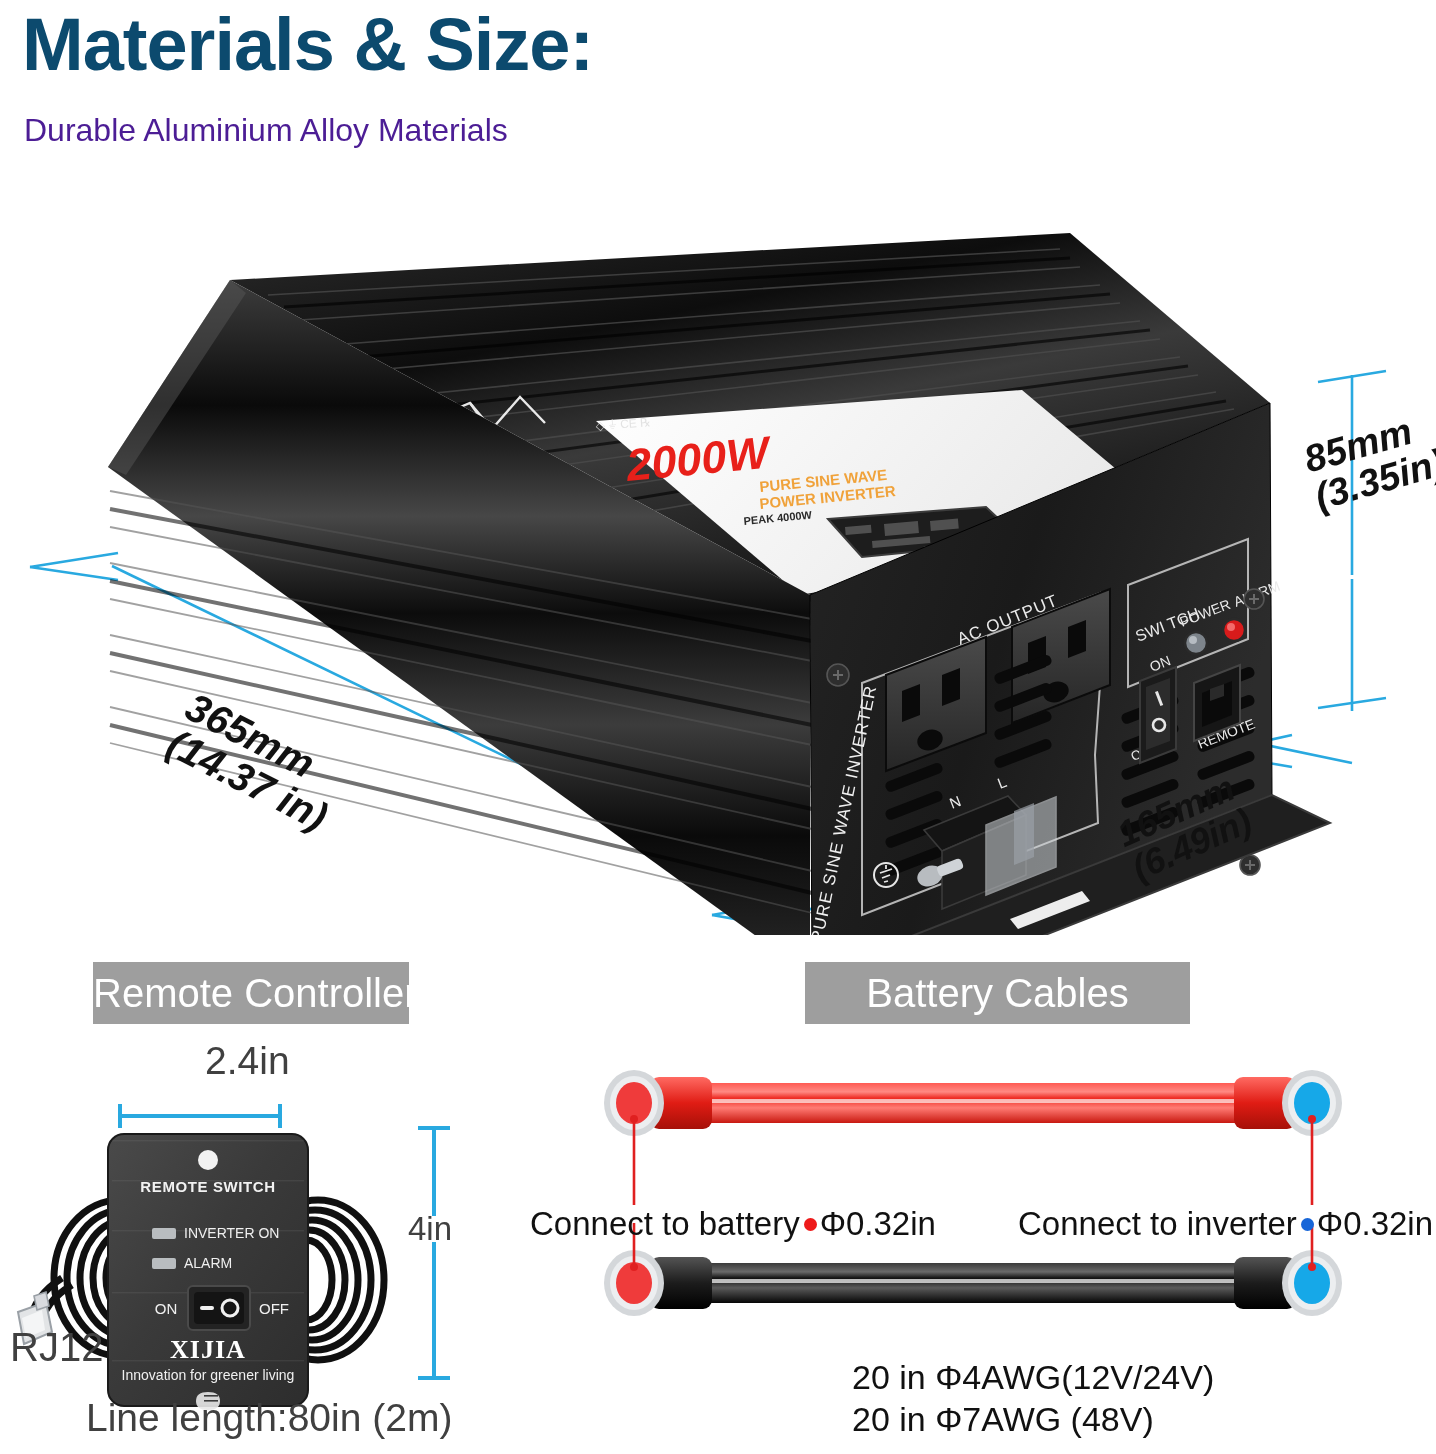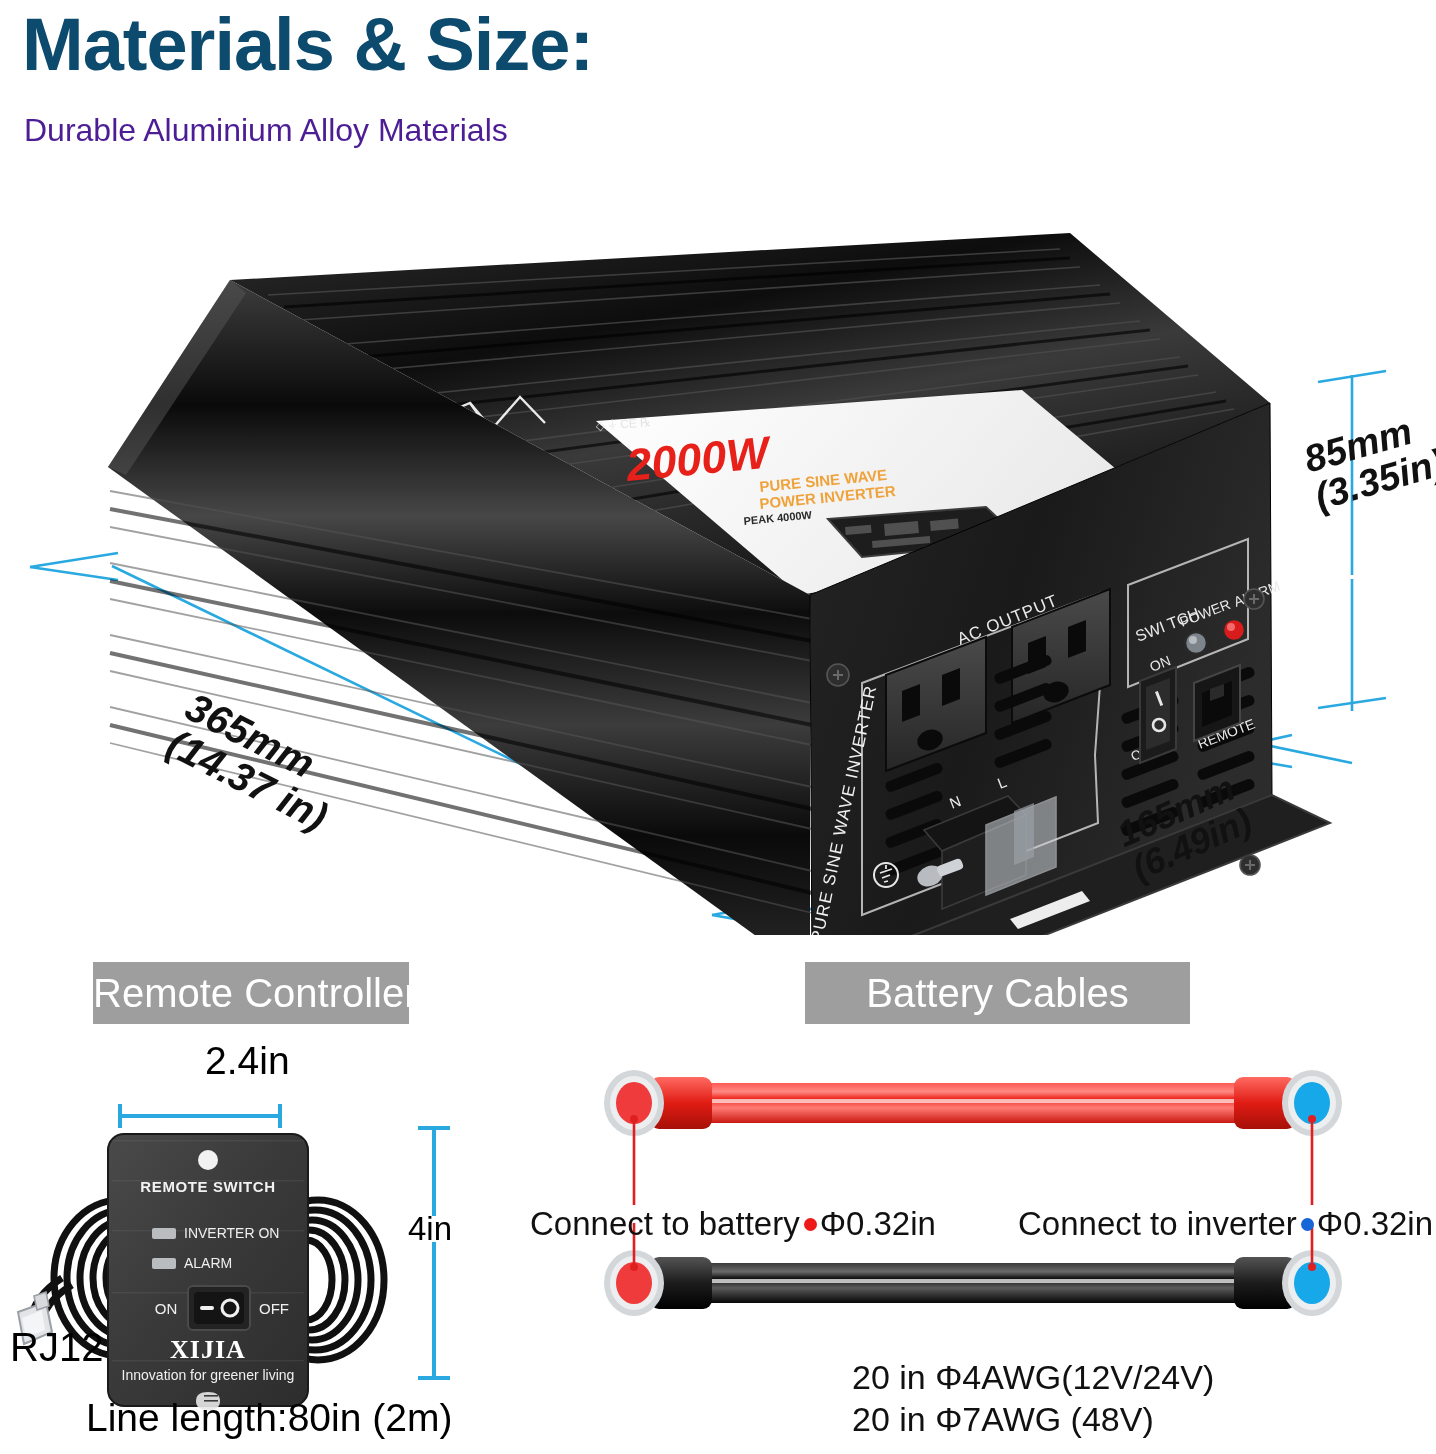--- a/index.html
+++ b/index.html
@@ -43,21 +43,21 @@
     font-size: 40px; line-height: 62px; height: 62px;
     text-align: center; white-space: nowrap;
   }
   #bar-remote { left: 51px; top: 962px; width: 316px; margin-left: 42px; }
   #bar-cables { left: 805px; top: 962px; width: 385px; }
 
   
   #remote-stage { position: absolute; left: 0px; top: 1030px; width: 560px; height: 424px; }
   #remote-svg { position: absolute; left: 0; top: 0; }
   .plain {
-    position: absolute; color: #000000; white-space: nowrap;
+    position: absolute; color: #404040; white-space: nowrap;
     font-family: "Liberation Sans", sans-serif;
   }
   .lbl-24in   { left: 205px; top: 1039px; font-size: 39px; }
   .lbl-4in    { left: 408px; top: 1210px; font-size: 33px; }
   .lbl-rj12   { left: 10px;  top: 1325px; font-size: 40px; }
   .lbl-linelen{ left: 86px;  top: 1396px; font-size: 39px; }
 
   
   #cables-stage { position: absolute; left: 510px; top: 1055px; width: 926px; height: 300px; }
   #cables-svg { position: absolute; left: 0; top: 0; }

